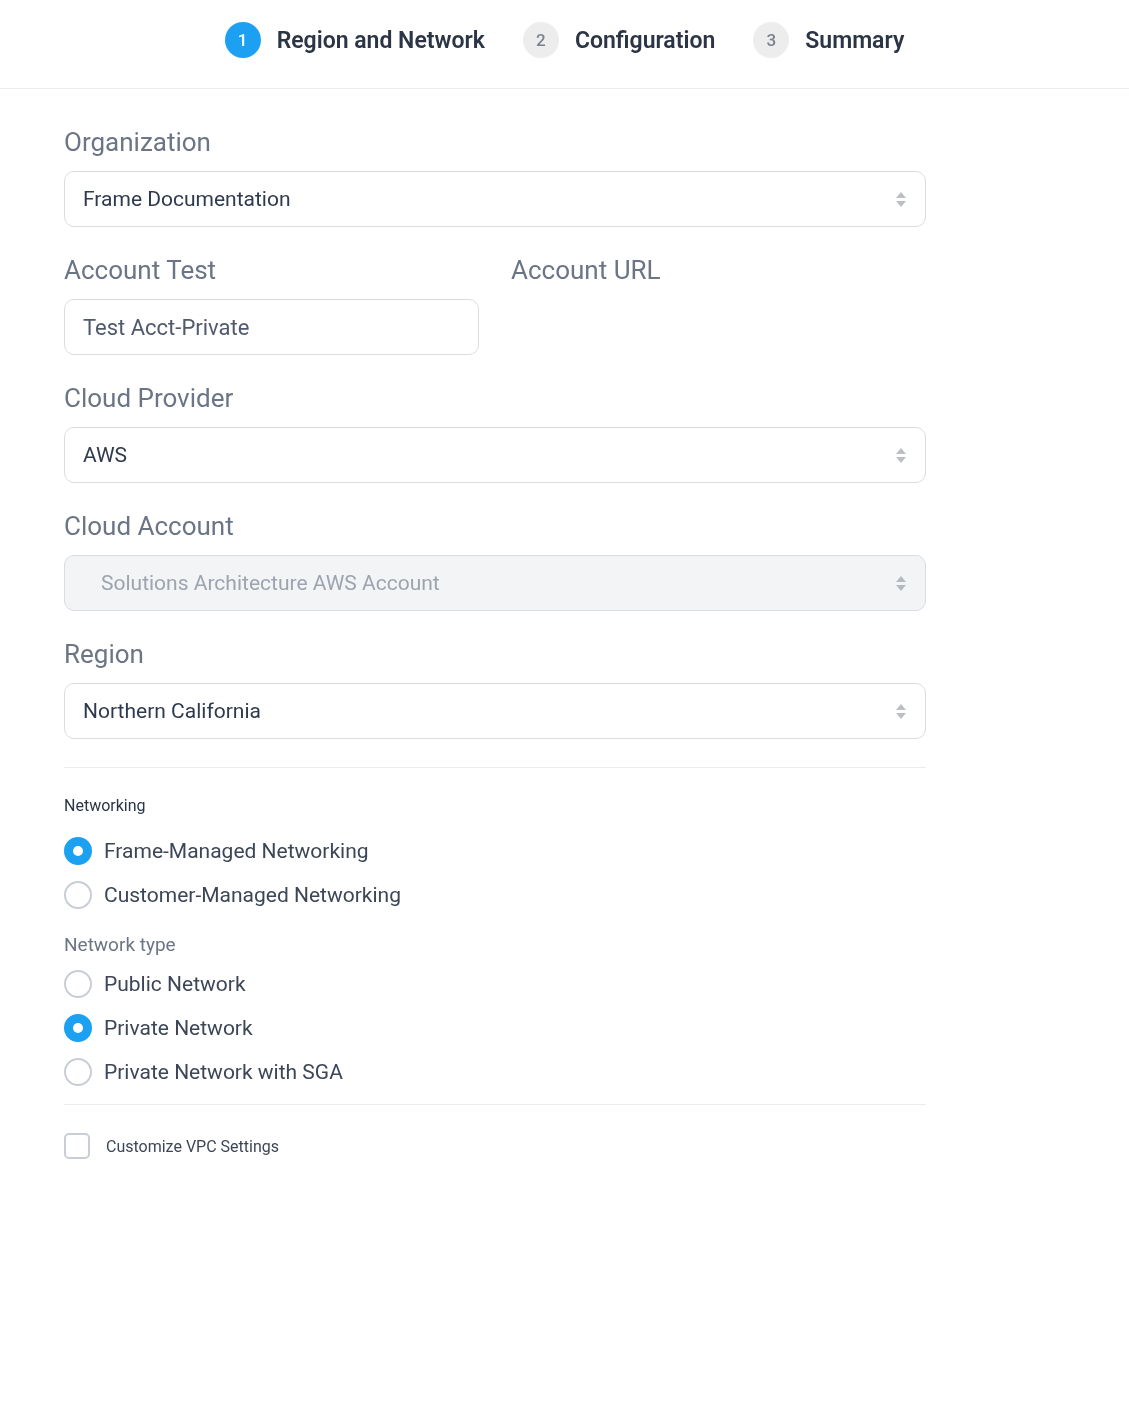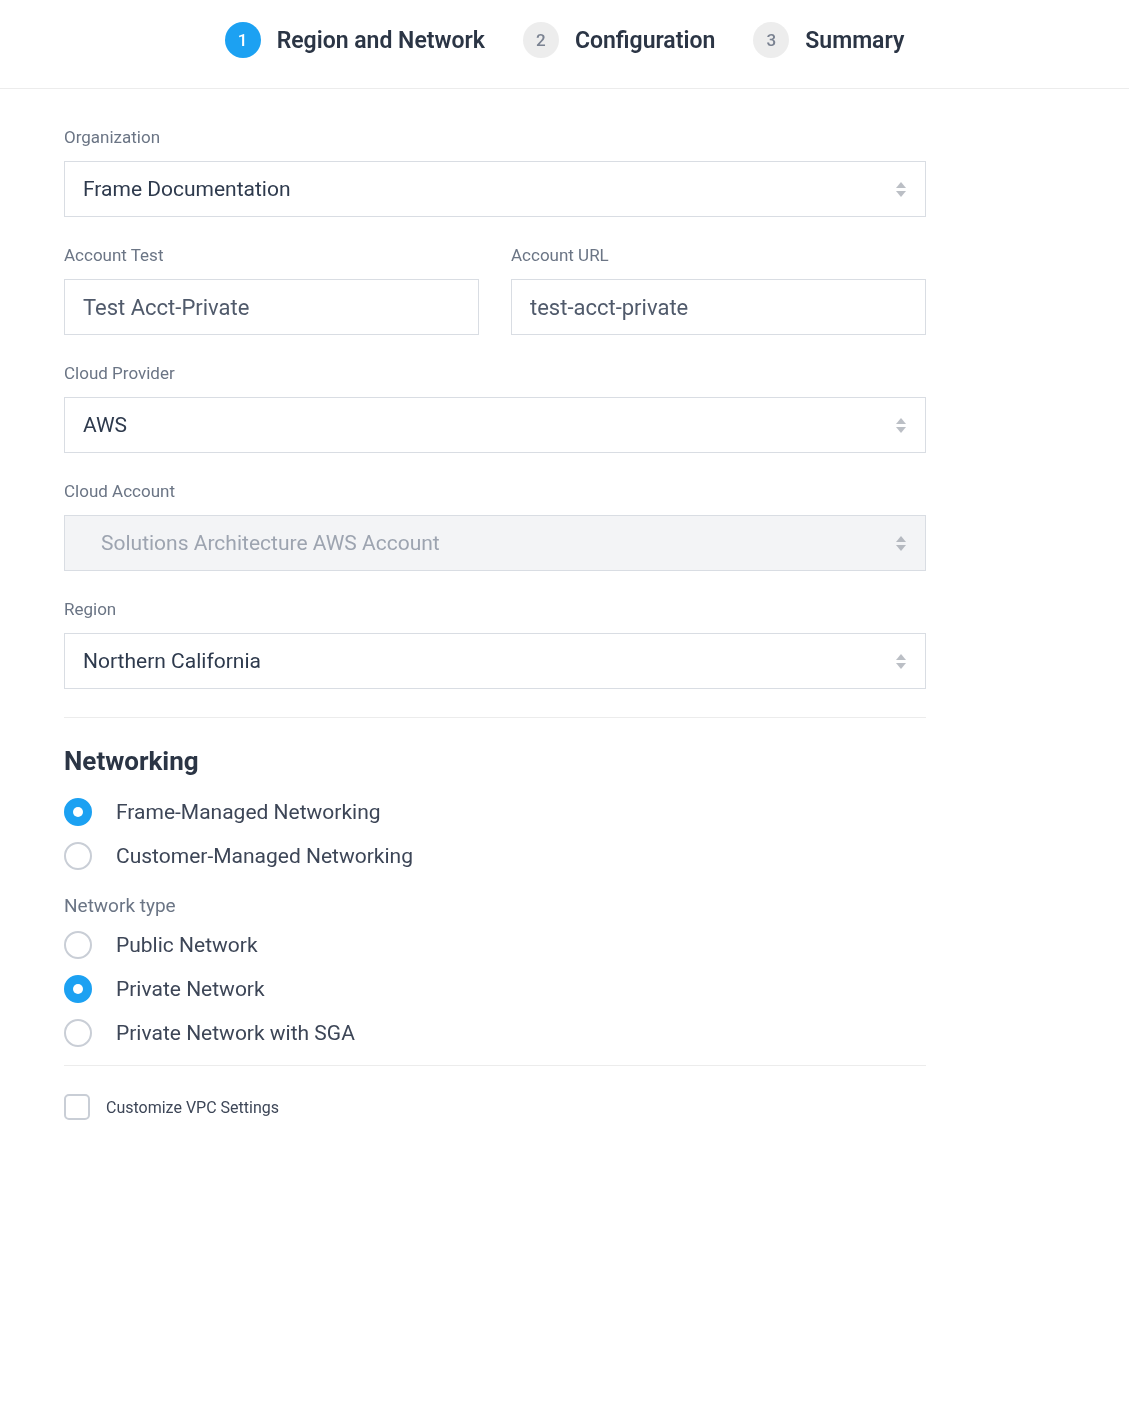--- a/index.html
+++ b/index.html
@@ -44,31 +44,31 @@
   .step-label {
     font-size: 23px;
     font-weight: 600;
     color: #2b3545;
   }
   .form-wrap {
     padding: 38px 64px 40px 64px;
     max-width: 990px;
   }
   .field-label {
-    font-size: 17px;
+    font-size: 26px;
     color: #6b7585;
     margin-bottom: 14px;
     display: block;
   }
   .field-group { margin-bottom: 28px; }
   .select-box, .text-input {
     width: 100%;
     height: 56px;
     border: 1px solid #d9dde3;
-    border-radius: 0;
+    border-radius: 10px;
     padding: 0 18px;
     font-size: 21px;
     color: #2e3a4d;
     background: #fff;
     display: flex;
     align-items: center;
     justify-content: space-between;
     cursor: pointer;
   }
   .select-box.disabled {
@@ -107,29 +107,29 @@
     display: flex;
     gap: 32px;
   }
   .row-two > div { flex: 1; }
   .divider {
     border: none;
     border-top: 1px solid #ececec;
     margin: 18px 0 28px 0;
   }
   .section-title {
-    font-size: 26px;
-    font-weight: 700;
+    font-size: 16px;
+    font-weight: 400;
     color: #2b3545;
     margin-bottom: 22px;
   }
   .radio-row {
     display: flex;
     align-items: center;
-    gap: 24px;
+    gap: 12px;
     margin-bottom: 16px;
     cursor: pointer;
   }
   .radio-circle {
     width: 28px;
     height: 28px;
     border-radius: 50%;
     border: 2px solid #c9ced6;
     display: flex;
     align-items: center;
@@ -207,23 +207,20 @@
 
   <div class="row-two">
     <div class="field-group">
       <label class="field-label">Account Test</label>
       <div class="text-input">
         <span>Test Acct-Private</span>
       </div>
     </div>
     <div class="field-group">
       <label class="field-label">Account URL</label>
-      <div class="text-input">
-        <span>test-acct-private</span>
-      </div>
     </div>
   </div>
 
   <div class="field-group">
     <label class="field-label">Cloud Provider</label>
     <div class="select-box">
       <span>AWS</span>
       <span class="sort-icon">
           <span class="tri-up"></span>
           <span class="tri-down"></span>

